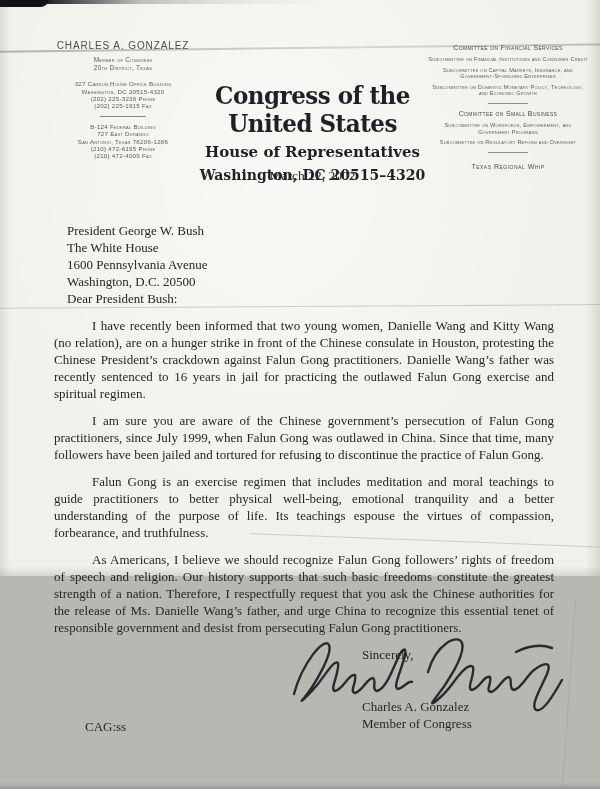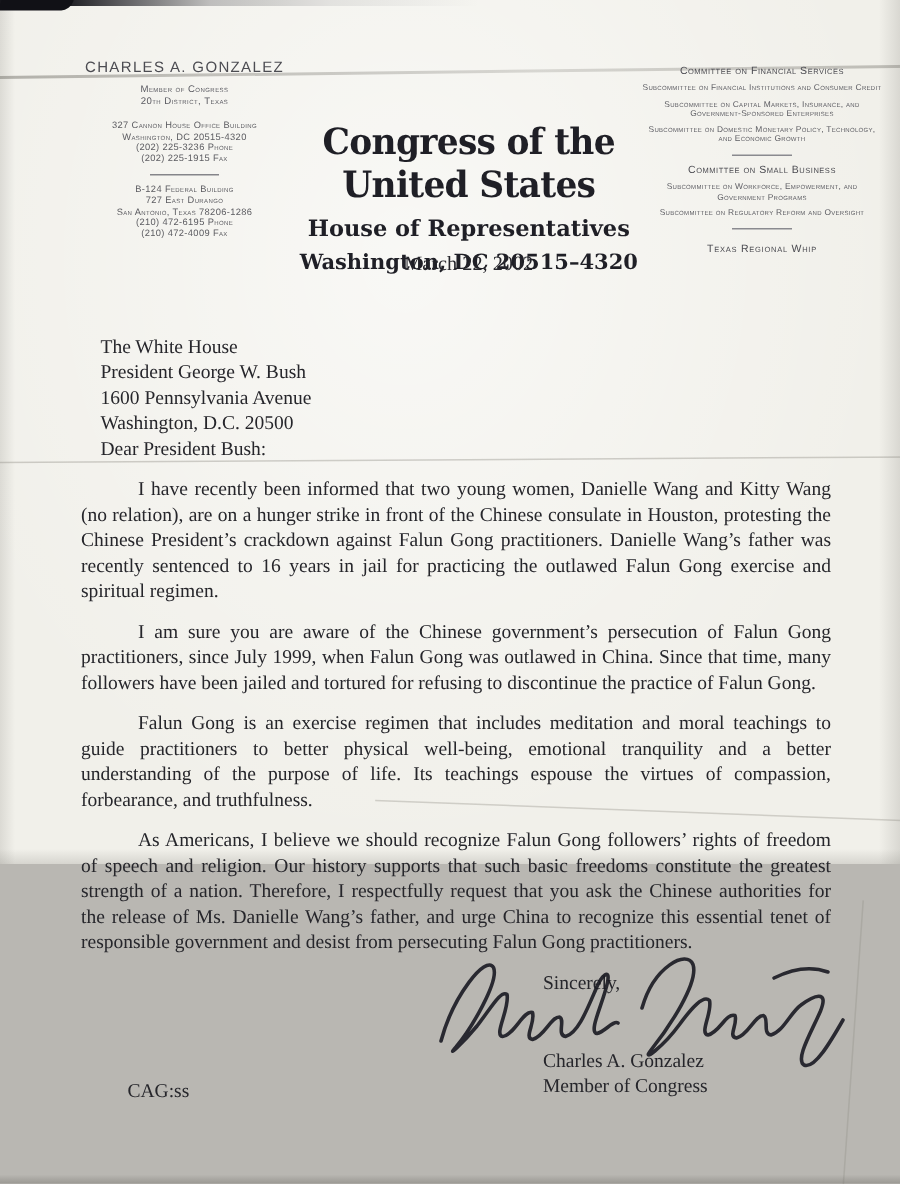--- a/index.html
+++ b/index.html
@@ -109,22 +109,22 @@
       <div class="cm-name">Committee on Small Business</div>
       <div class="cm-sub">Subcommittee on Workforce, Empowerment, and Government Programs</div>
       <div class="cm-sub">Subcommittee on Regulatory Reform and Oversight</div>
     </div>
     <hr class="cm-rule">
     <div class="whip">Texas Regional Whip</div>
   </div>
 
   <div class="letter">
     <div class="recipient">
+      <div>President George W. Bush</div>
       <div>The White House</div>
-      <div>President George W. Bush</div>
       <div>1600 Pennsylvania Avenue</div>
       <div>Washington, D.C.  20500</div>
     </div>
     <div class="salutation">Dear President Bush:</div>
     <div class="para">I have recently been informed that two young women, Danielle Wang and Kitty Wang (no relation), are on a hunger strike in front of the Chinese consulate in Houston, protesting the Chinese President’s crackdown against Falun Gong practitioners. Danielle Wang’s father was recently sentenced to 16 years in jail for practicing the outlawed Falun Gong exercise and spiritual regimen.</div>
     <div class="para">I am sure you are aware of the Chinese government’s persecution of Falun Gong practitioners, since July 1999, when Falun Gong was outlawed in China. Since that time, many followers have been jailed and tortured for refusing to discontinue the practice of Falun Gong.</div>
     <div class="para">Falun Gong is an exercise regimen that includes meditation and moral teachings to guide practitioners to better physical well-being, emotional tranquility and a better understanding of the purpose of life.  Its teachings espouse the virtues of compassion, forbearance, and truthfulness.</div>
     <div class="para">As Americans, I believe we should recognize Falun Gong followers’ rights of freedom of speech and religion.  Our history supports that such basic freedoms constitute the greatest strength of a nation.  Therefore, I respectfully request that you ask the Chinese authorities for the release of Ms. Danielle Wang’s father, and urge China to recognize this essential tenet of responsible government and desist from persecuting Falun Gong practitioners.</div>
 
     <div class="closing-block">

